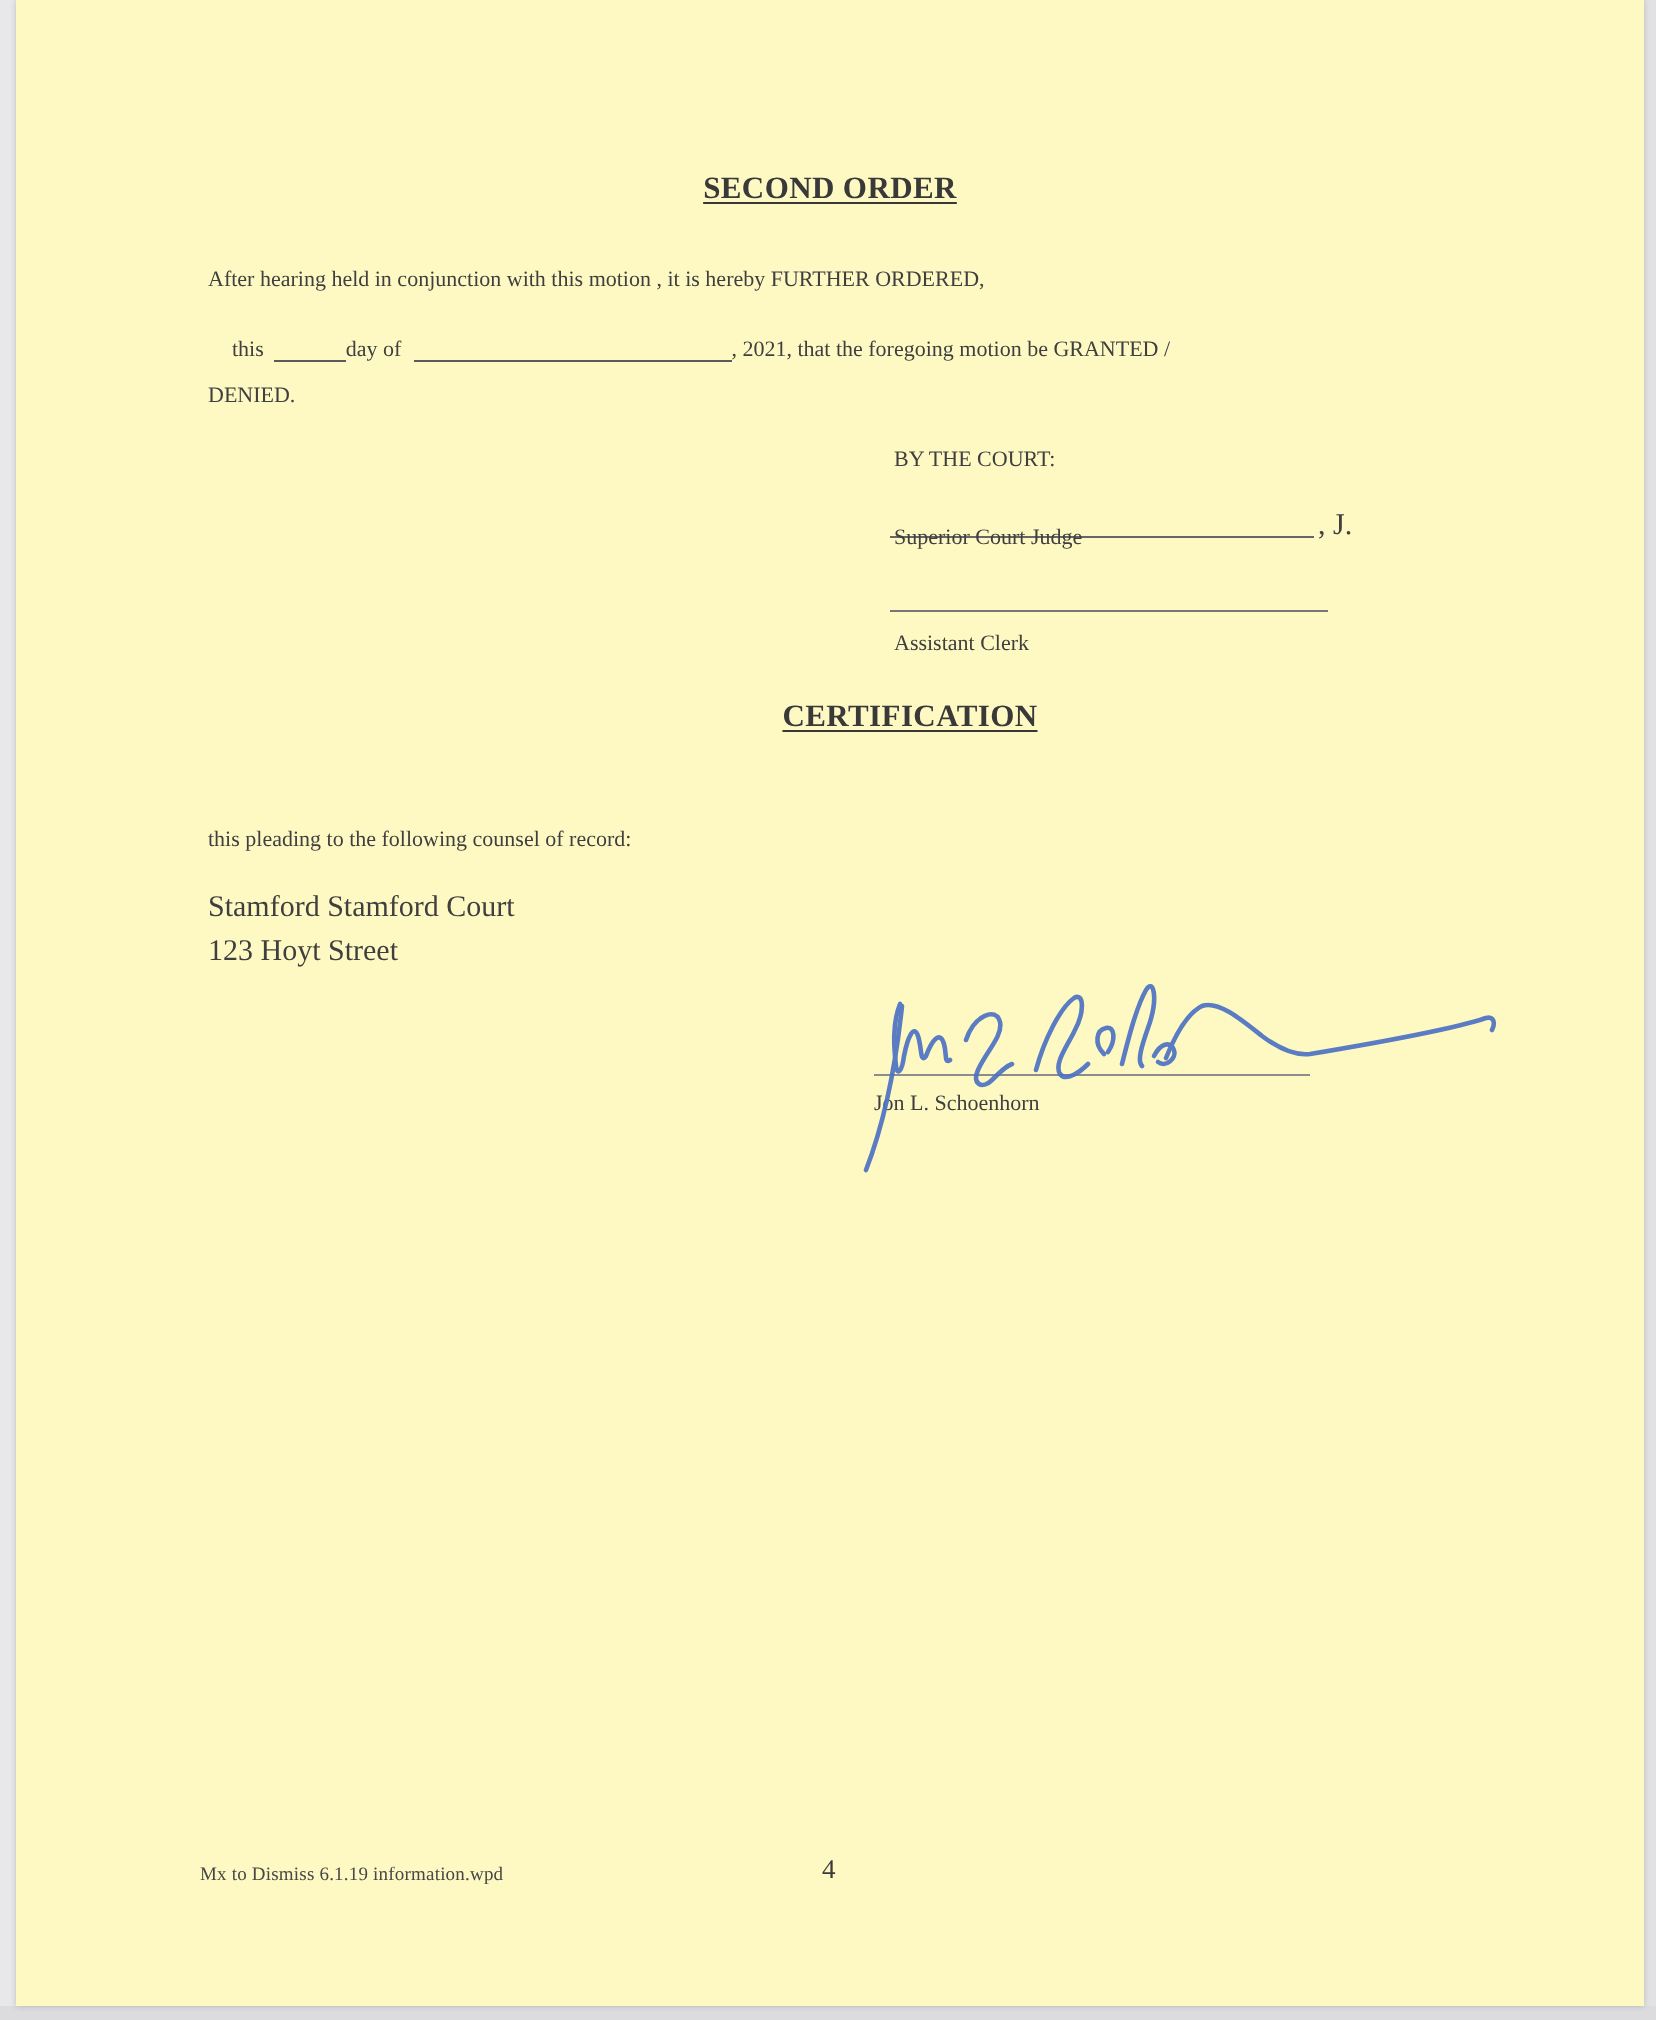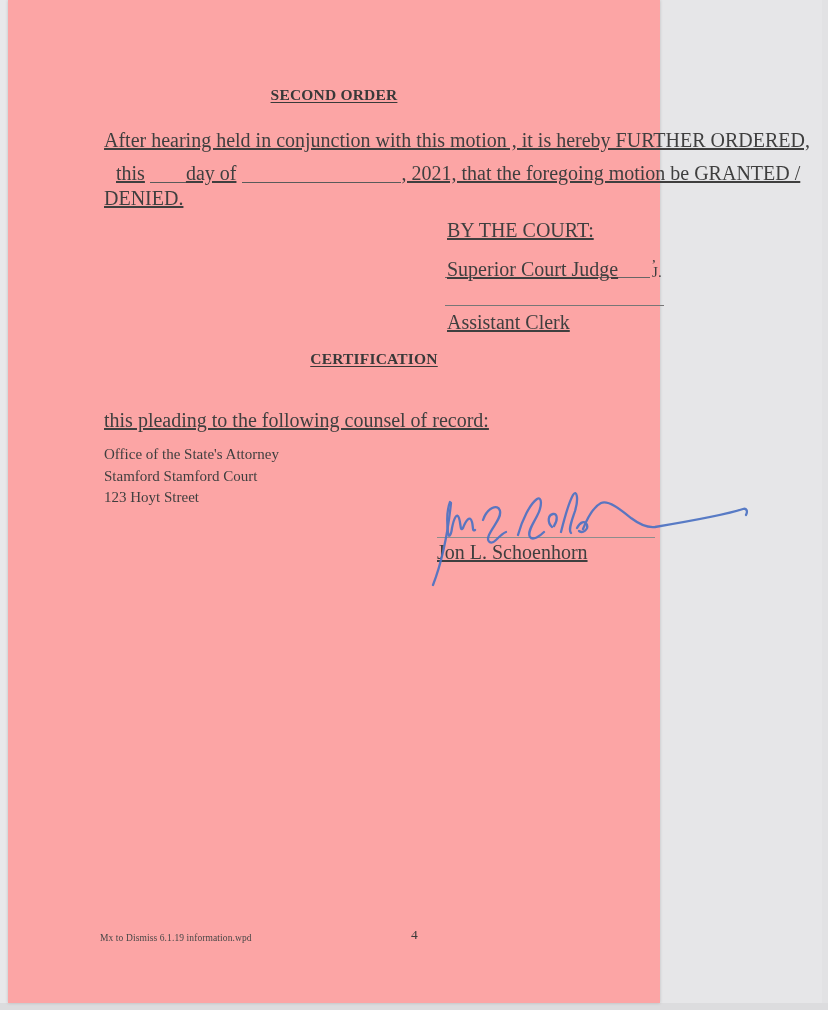--- a/index.html
+++ b/index.html
@@ -4,26 +4,26 @@
 <style>
   html,body{margin:0;padding:0;}
   body{
     width:828px;height:1010px;position:relative;overflow:hidden;
     background:#e6e6e8;
     font-family:"Liberation Serif","DejaVu Serif",serif;
     color:#3f3f3f;
     -webkit-font-smoothing:antialiased;
   }
   .page{
-    position:absolute;left:8px;top:0;width:652px;height:1003px;
-    background:#fca5a5;
+    position:absolute;left:8px;top:0;width:814px;height:1003px;
+    background:#fef9c3;
     box-shadow:0 0 3px rgba(0,0,0,.18);
   }
   .abs{position:absolute;}
-  .doc-text{font-size:20px;line-height:22px;white-space:nowrap;text-decoration:underline;}
+  .doc-text{font-size:11px;line-height:22px;white-space:nowrap;}
   .heading{
     width:100%;text-align:center;font-weight:bold;font-size:15.5px;
     letter-spacing:.2px;color:#393939;
   }
   .heading span{text-decoration:underline;text-underline-offset:2px;}
   .title-order{top:86px;left:0;}
   .para1{top:129px;left:96px;}
   .line2{top:162px;left:96px;margin-left:12px;}
   .line3{top:187px;left:96px;}
   .blank{
@@ -84,21 +84,20 @@
   <div class="abs clerk-rule"></div>
   <div class="abs doc-text clerk-label">Assistant Clerk</div>
 
   <div class="abs heading title-cert">
     <span>CERTIFICATION</span>
   </div>
 
   <div class="abs doc-text cert-line2">this pleading to the following counsel of record:</div>
 
   <div class="abs recipient">
-    <div>Office of the State's Attorney</div>
     <div>Stamford Stamford Court</div>
     <div>123 Hoyt Street</div>
   </div>
 
   <div class="abs sig-rule"></div>
   <div class="abs doc-text sig-name">Jon L. Schoenhorn</div>
 
   <svg class="abs sig-svg" viewBox="0 0 325 105" fill="none" stroke="#4d72c3" stroke-width="2.3" stroke-linecap="round" stroke-linejoin="round" opacity="0.92">
 
     <path d="M 25 20 C 21 30, 22 42, 23 51 C 23.5 56, 26 54, 27 46 C 29 36, 32 30, 34 36 C 36 42, 35 50, 38 46 C 41 38, 45 33, 47 40 C 48.5 45, 47 50, 50 48"></path>

